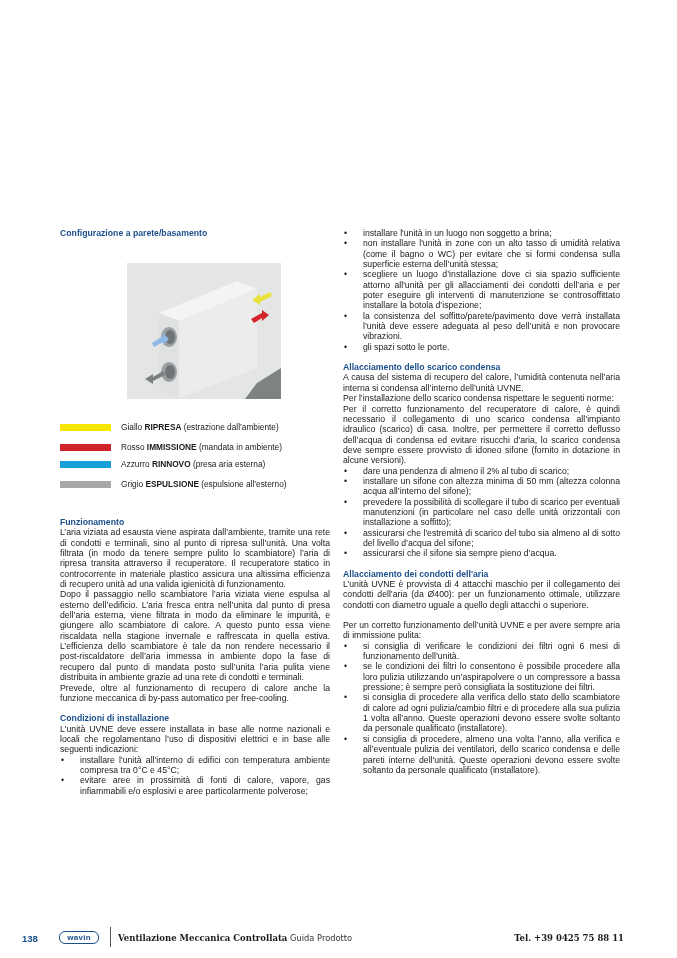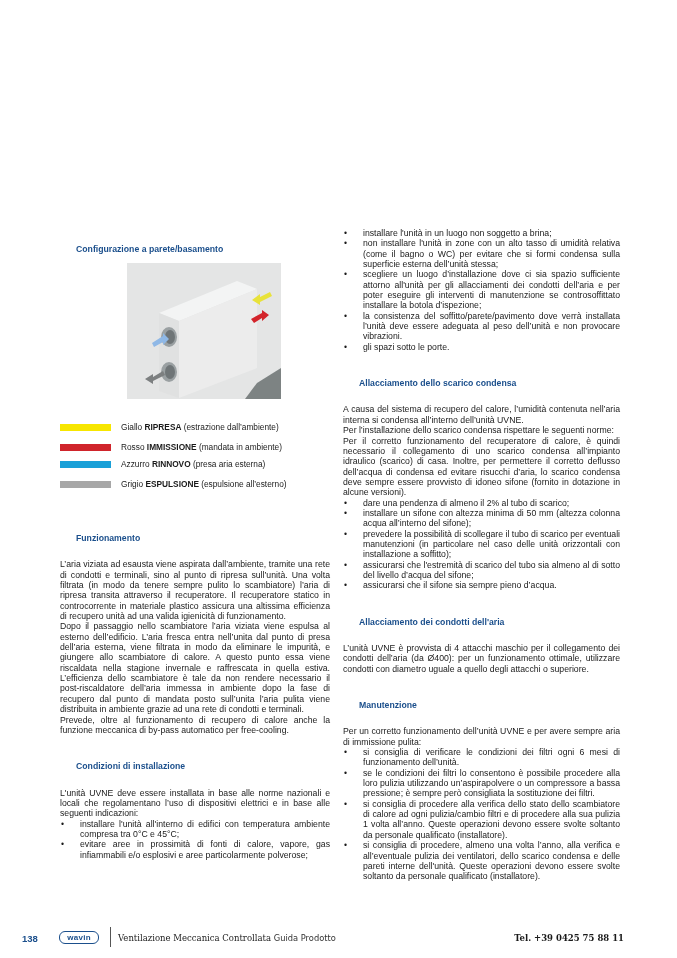--- a/index.html
+++ b/index.html
@@ -1,41 +1,41 @@
 <!DOCTYPE html>
 <html><head>
 <meta charset="utf-8">
 <style>
   html, body { margin: 0; padding: 0; background: #ffffff; }
   body { width: 677px; height: 958px; position: relative; overflow: hidden;
          font-family: "Liberation Sans", sans-serif; color: #1a1a1a; }
   .col { position: absolute; font-size: 8.7px; line-height: 10.35px; }
   .col-left { left: 60px; top: 228px; width: 270px; }
   .col-right { left: 343px; top: 228px; width: 277px; }
-  .heading { color: #1b4f8c; font-weight: bold; font-size: 8.7px; line-height: 10.35px; margin: 16px; }
+  .heading { color: #1b4f8c; font-weight: bold; font-size: 8.7px; line-height: 10.35px; margin: 0; }
   p { margin: 0; text-align: justify; }
   .just { text-align: justify; text-align-last: left; }
   ul { list-style: none; margin: 0; padding: 0; }
   li { position: relative; padding-left: 20px; text-align: justify; }
   li .bullet { position: absolute; left: 1px; top: 0; }
   .img-box { position: absolute; left: 127px; top: 263px; width: 154px; height: 136px;
              background: linear-gradient(135deg,#e7e8e8 0%,#dfe0e0 60%,#d6d7d7 100%); }
   .legend { position: absolute; left: 60px; top: 424px; width: 280px; }
   .legend-row { position: absolute; left: 0; height: 12px; width: 280px; }
   .swatch { position: absolute; left: 0; top: 0; width: 51px; height: 7px; }
   .legend-label { position: absolute; left: 61px; top: -2px; font-size: 8.3px; white-space: nowrap; }
   .footer { position: absolute; left: 0; top: 926px; width: 677px; height: 24px; }
   .page-num { position: absolute; left: 22px; top: 7px; font-size: 9.5px; font-weight: bold; color: #1b4f8c; }
   .logo { position: absolute; left: 59px; top: 5px; width: 38px; height: 11px; border: 1px solid #1b4f8c;
           border-radius: 6px; font-family: Liberation Sans, sans-serif; font-size: 8px; line-height: 11px;
           text-align: center; color: #1b4f8c; font-weight: bold; letter-spacing: 0.3px; }
   .footer-sep { position: absolute; left: 110px; top: 1px; width: 1px; height: 20px; background: #555; }
   .footer-title { position: absolute; left: 118px; top: 7px; font-size: 8.5px; white-space: nowrap;
                   font-family: "DejaVu Serif", serif; }
-  .footer-title b { font-weight: normal; }
+  .footer-title b { font-weight: bold; }
   .footer-sub { font-family: "DejaVu Sans", sans-serif; font-weight: normal; font-size: 8.3px; color: #333; }
   .footer-tel { position: absolute; right: 53px; top: 7px; font-size: 8.5px; font-weight: bold;
                 font-family: "DejaVu Serif", serif; white-space: nowrap; }
   .gap { height: 10px; }
 </style>
 </head>
 <body>
 
 <div class="col col-left">
   <div class="heading">Configurazione a parete/basamento</div>
@@ -114,21 +114,20 @@
     <li><span class="bullet">•</span><span>dare una pendenza di almeno il 2% al tubo di scarico;</span></li>
     <li><span class="bullet">•</span><span>installare un sifone con altezza minima di 50 mm (altezza colonna acqua all’interno del sifone);</span></li>
     <li><span class="bullet">•</span><span>prevedere la possibilità di scollegare il tubo di scarico per eventuali manutenzioni (in particolare nel caso delle unità orizzontali con installazione a soffitto);</span></li>
     <li><span class="bullet">•</span><span>assicurarsi che l'estremità di scarico del tubo sia almeno al di sotto del livello d’acqua del sifone;</span></li>
     <li><span class="bullet">•</span><span>assicurarsi che il sifone sia sempre pieno d’acqua.</span></li>
   </ul>
   <div class="gap"></div>
   <div class="heading">Allacciamento dei condotti dell'aria</div>
   <p class="just">L’unità UVNE è provvista di 4 attacchi maschio per il collegamento dei condotti dell’aria (da Ø400): per un funzionamento ottimale, utilizzare condotti con diametro uguale a quello degli attacchi o superiore.</p>
   <div class="gap"></div>
-  <div class="heading">Manutenzione</div>
   <p class="just">Per un corretto funzionamento dell’unità UVNE e per avere sempre aria di immissione pulita:</p>
   <ul>
     <li><span class="bullet">•</span><span>si consiglia di verificare le condizioni dei filtri ogni 6 mesi di funzionamento dell’unità.</span></li>
     <li><span class="bullet">•</span><span>se le condizioni dei filtri lo consentono è possibile procedere alla loro pulizia utilizzando un’aspirapolvere o un compressore a bassa pressione; è sempre però consigliata la sostituzione dei filtri.</span></li>
     <li><span class="bullet">•</span><span>si consiglia di procedere alla verifica dello stato dello scambiatore di calore ad ogni pulizia/cambio filtri e di procedere alla sua pulizia 1 volta all’anno. Queste operazioni devono essere svolte soltanto da personale qualificato (installatore).</span></li>
     <li><span class="bullet">•</span><span>si consiglia di procedere, almeno una volta l’anno, alla verifica e all’eventuale pulizia dei ventilatori, dello scarico condensa e delle pareti interne dell'unità. Queste operazioni devono essere svolte soltanto da personale qualificato (installatore).</span></li>
   </ul>
 </div>
 
 <div class="footer">

